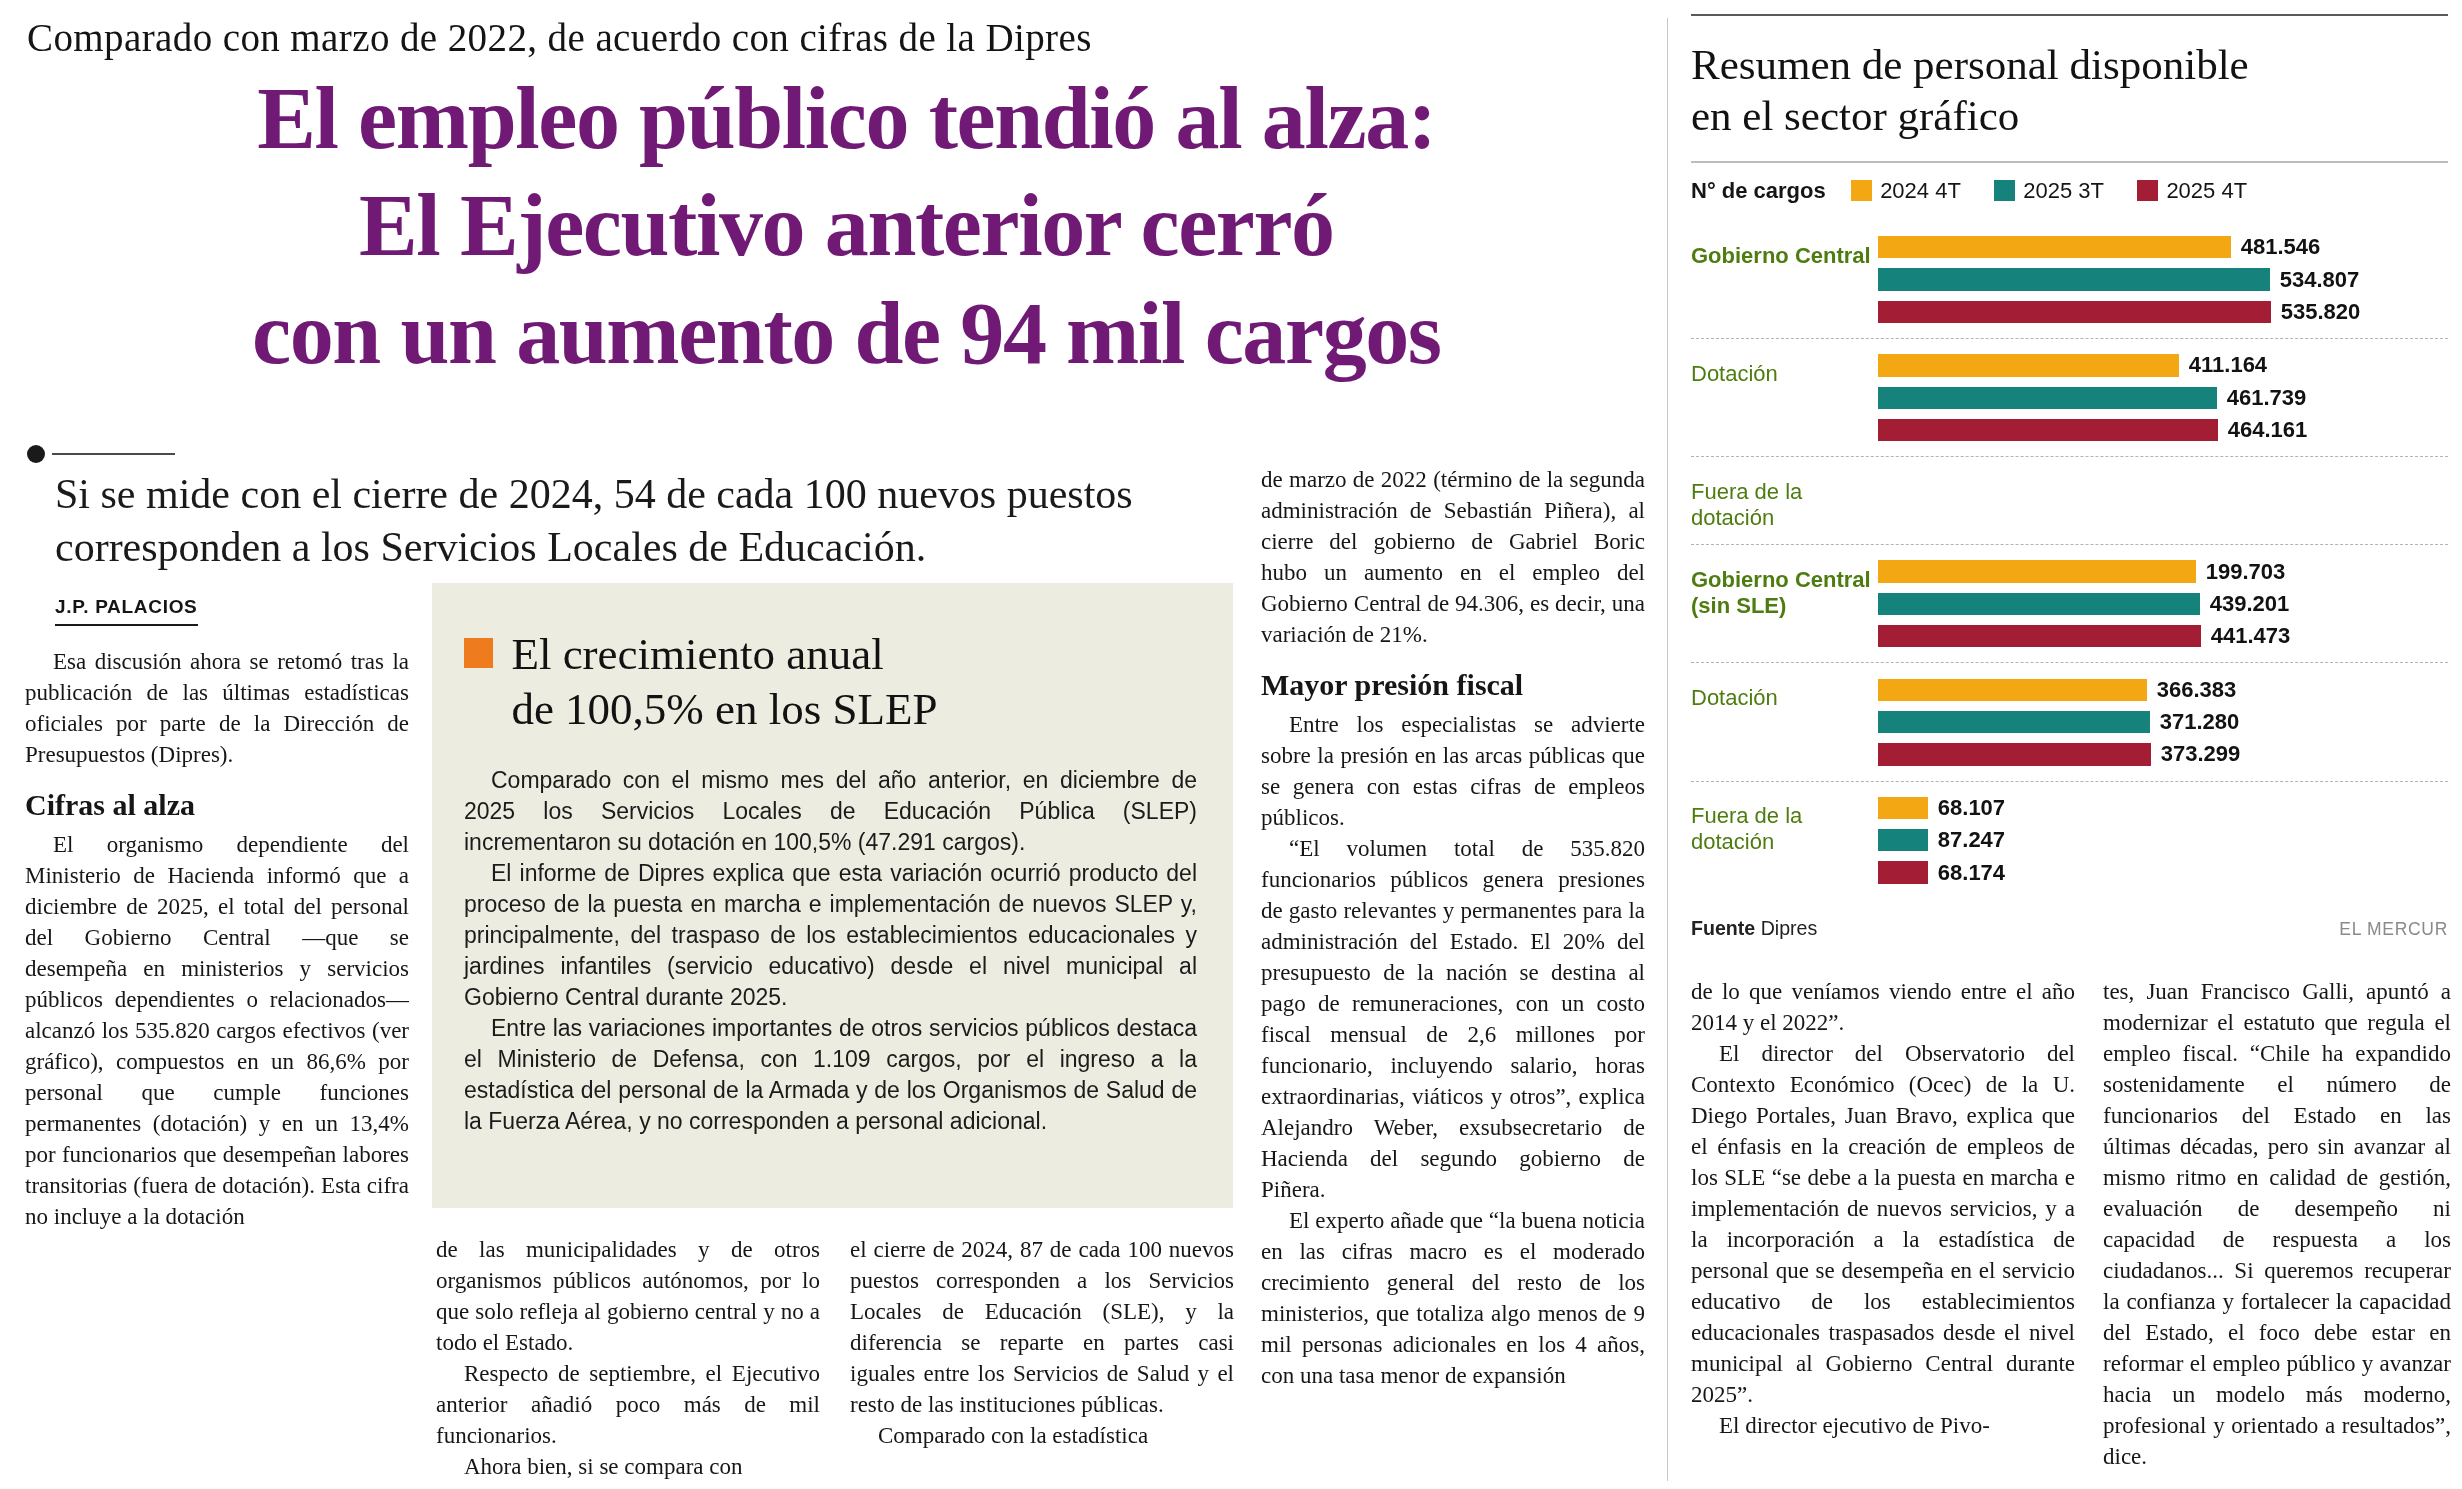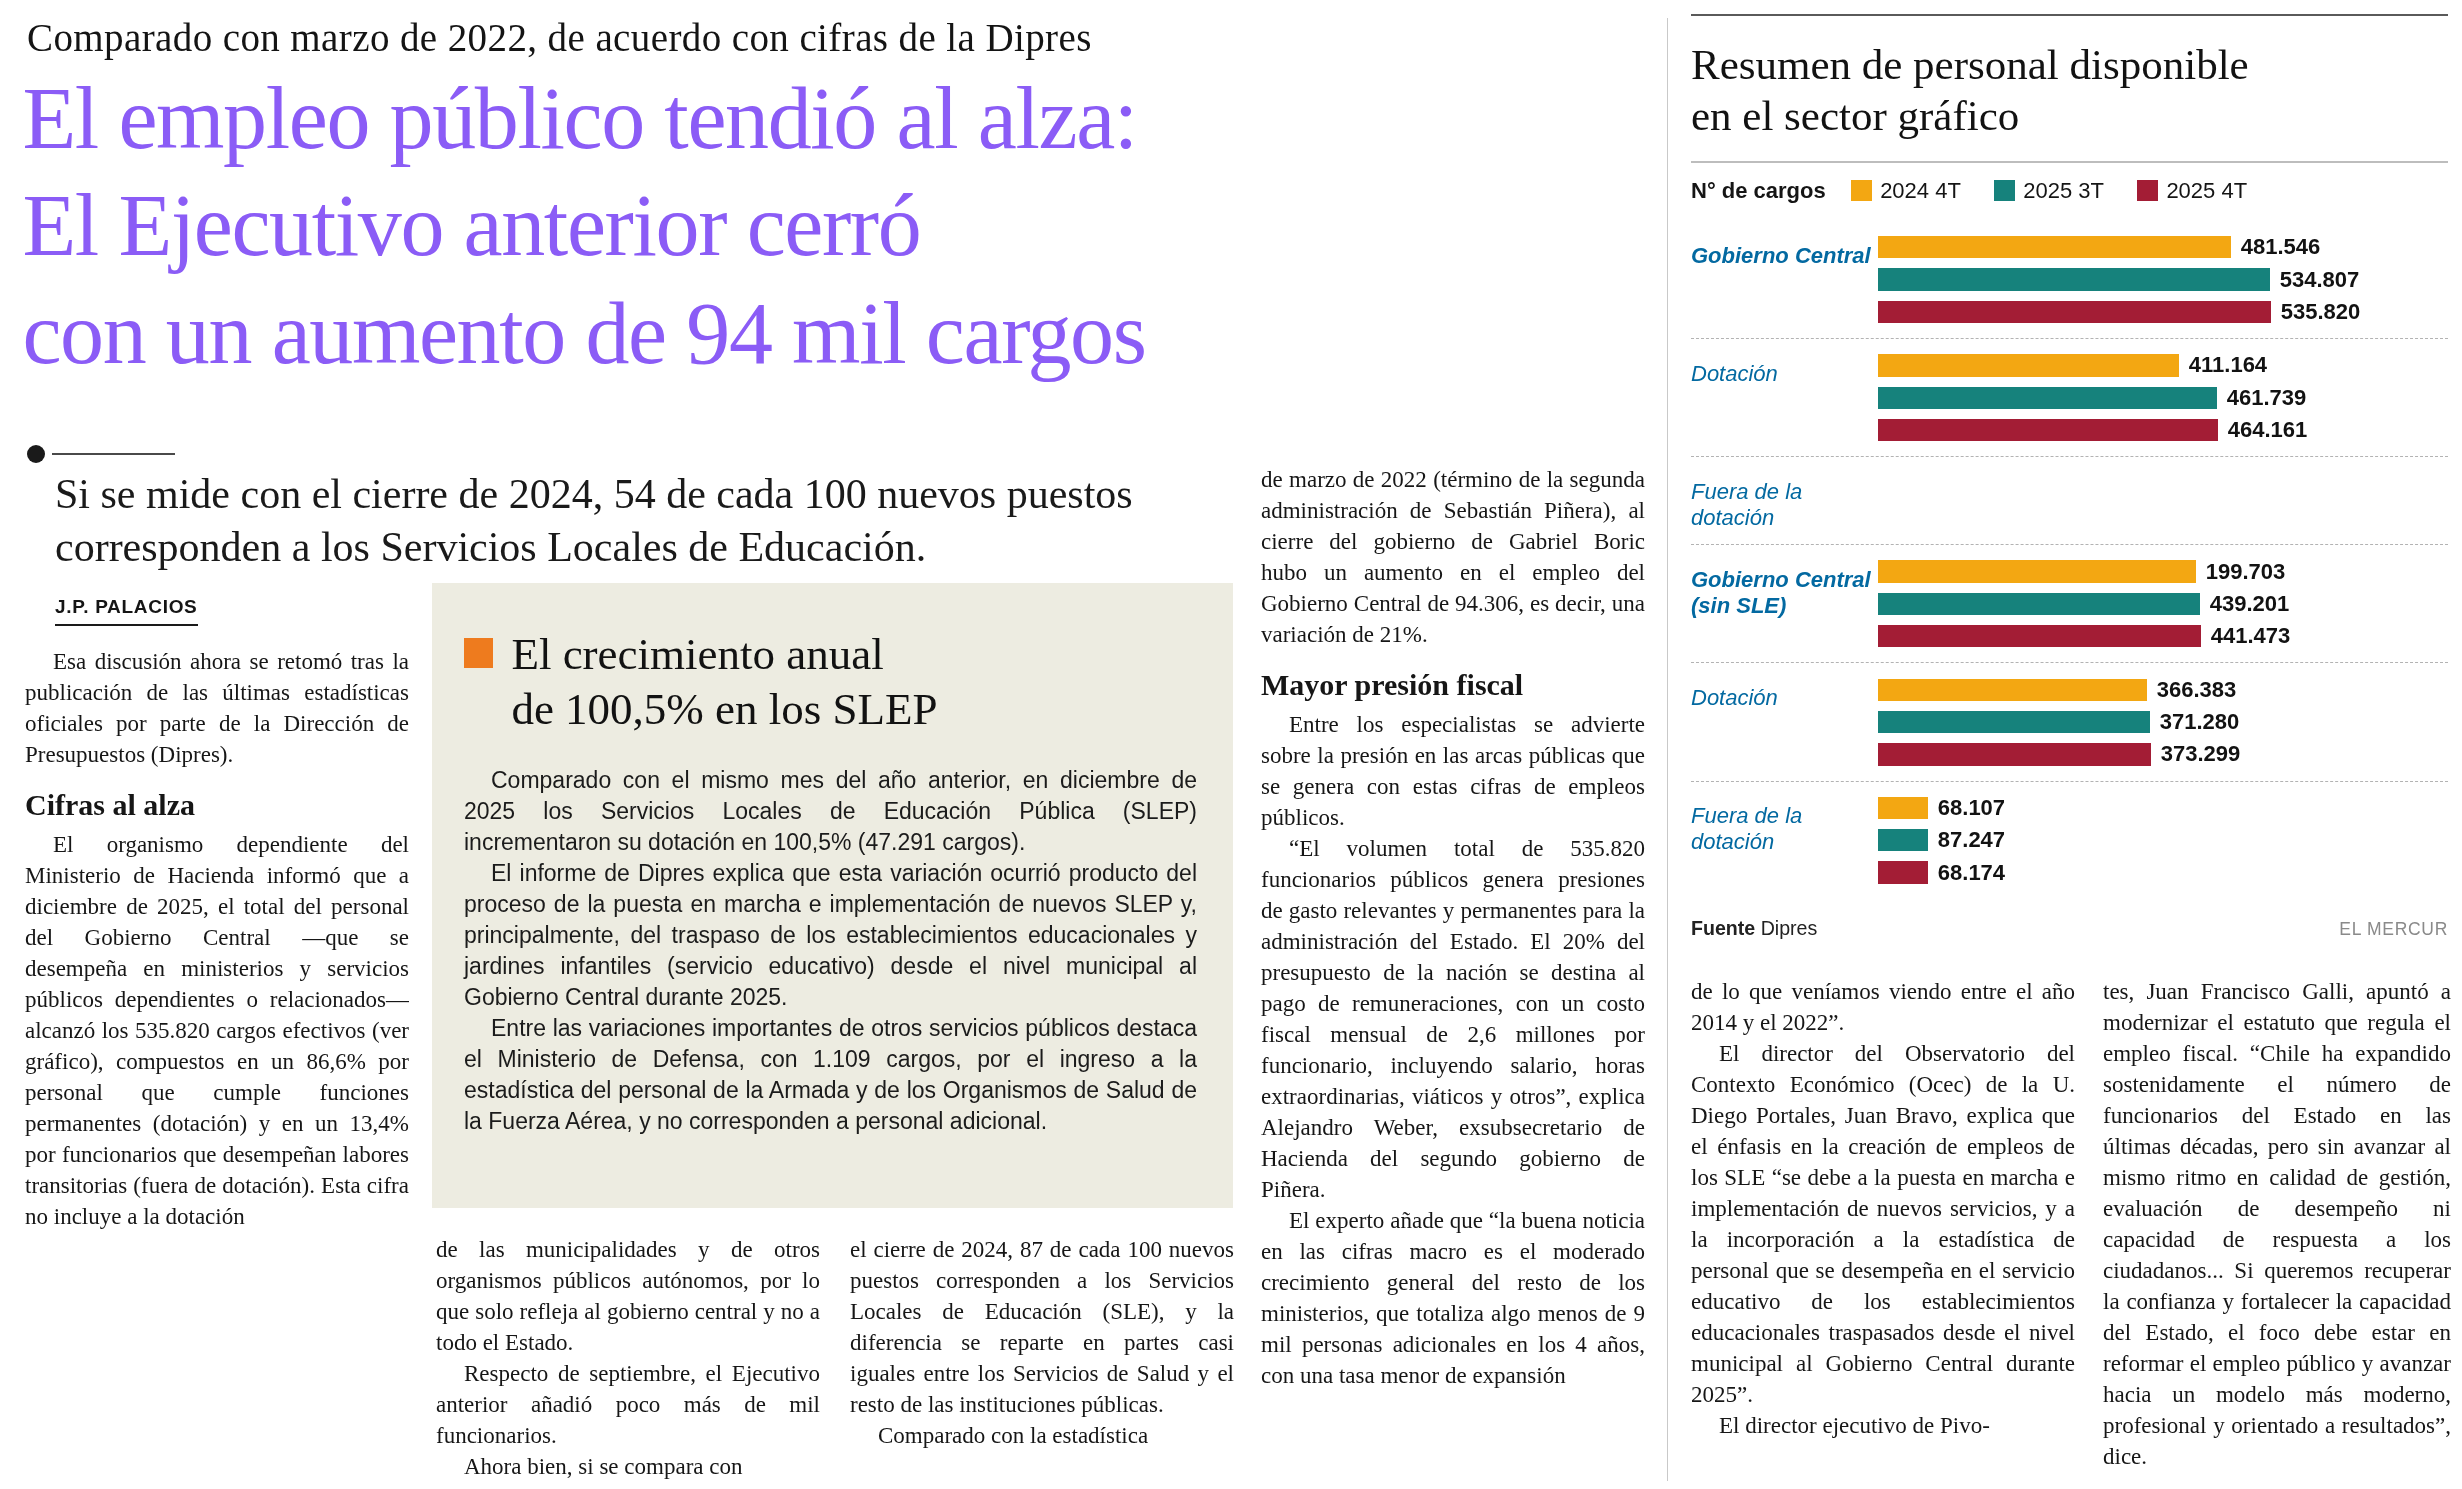--- a/index.html
+++ b/index.html
@@ -14,22 +14,22 @@
     overflow: hidden;
   }
   .serif { font-family: "Liberation Serif", "DejaVu Serif", serif; }
 
   .kicker {
     position: absolute; left: 27px; top: 15.4px;
     font-size: 39px; letter-spacing: 0.4px; color: #141414;
   }
   .headline {
     position: absolute; left: 22.4px; top: 65px; width: 1648px;
-    margin: 0; font-size: 88px; line-height: 1.22; font-weight: 400;
-    letter-spacing: -1.4px; color: #8b5cf6;
+    margin: 0; font-size: 88px; line-height: 1.22; font-weight: 700;
+    letter-spacing: -1.4px; color: #701a75; text-align: center;
   }
   .headline .hl { display: block; }
   .bullet-row {
     position: absolute; left: 27px; top: 445px;
     display: flex; align-items: center; gap: 7px;
   }
   .dot { width: 18px; height: 18px; border-radius: 50%; background: #1a1a1a; display: inline-block; }
   .dash { width: 123px; height: 2.1px; background: #4a4a4a; display: inline-block; }
   .deck {
     position: absolute; left: 55px; top: 468px; width: 1206px;
@@ -87,21 +87,21 @@
   .chart-title { font-size: 43px; line-height: 1.18; margin-top: 24px; color: #121212; }
   .chart-titlerule { height: 1.4px; background: #bdbdbd; margin: 19.6px 0 15.4px 0; }
   .legend { display: flex; align-items: center; gap: 25px; font-size: 22px; margin-bottom: 17px; }
   .legend-title { font-weight: 700; }
   .legend-items { display: flex; align-items: center; gap: 33px; }
   .legend-item { display: inline-flex; align-items: center; gap: 8.4px; }
   .legend-swatch { width: 21px; height: 21px; display: inline-block; }
 
   .chart-group { display: flex; padding: 13.3px 0; border-bottom: 1.4px dashed #b3b3b3; }
   .chart-group:last-child { border-bottom: none; }
-  .group-label { width: 187px; font-size: 22px; line-height: 26px; padding-top: 8.4px; color: #0369a1; font-style: italic; }
+  .group-label { width: 187px; font-size: 22px; line-height: 26px; padding-top: 8.4px; color: #4d7c0f; }
   .group-label.bold { font-weight: 700; }
   .bars { flex: 1; display: flex; flex-direction: column; justify-content: center; gap: 6.3px; }
   .bar-row { display: flex; align-items: center; }
   .bar { height: 22.4px; flex: 0 0 auto; }
   .bar-value { font-size: 22px; font-weight: 700; margin-left: 9.8px; white-space: nowrap; color: #121212; }
 
   .chart-footer { display: flex; justify-content: space-between; align-items: baseline; margin-top: 18px; }
   .fuente { font-size: 19.6px; color: #222; }
   .fuente b { font-weight: 700; }
   .credit { font-size: 17.5px; color: #8a8a8a; letter-spacing: 0.7px; }

